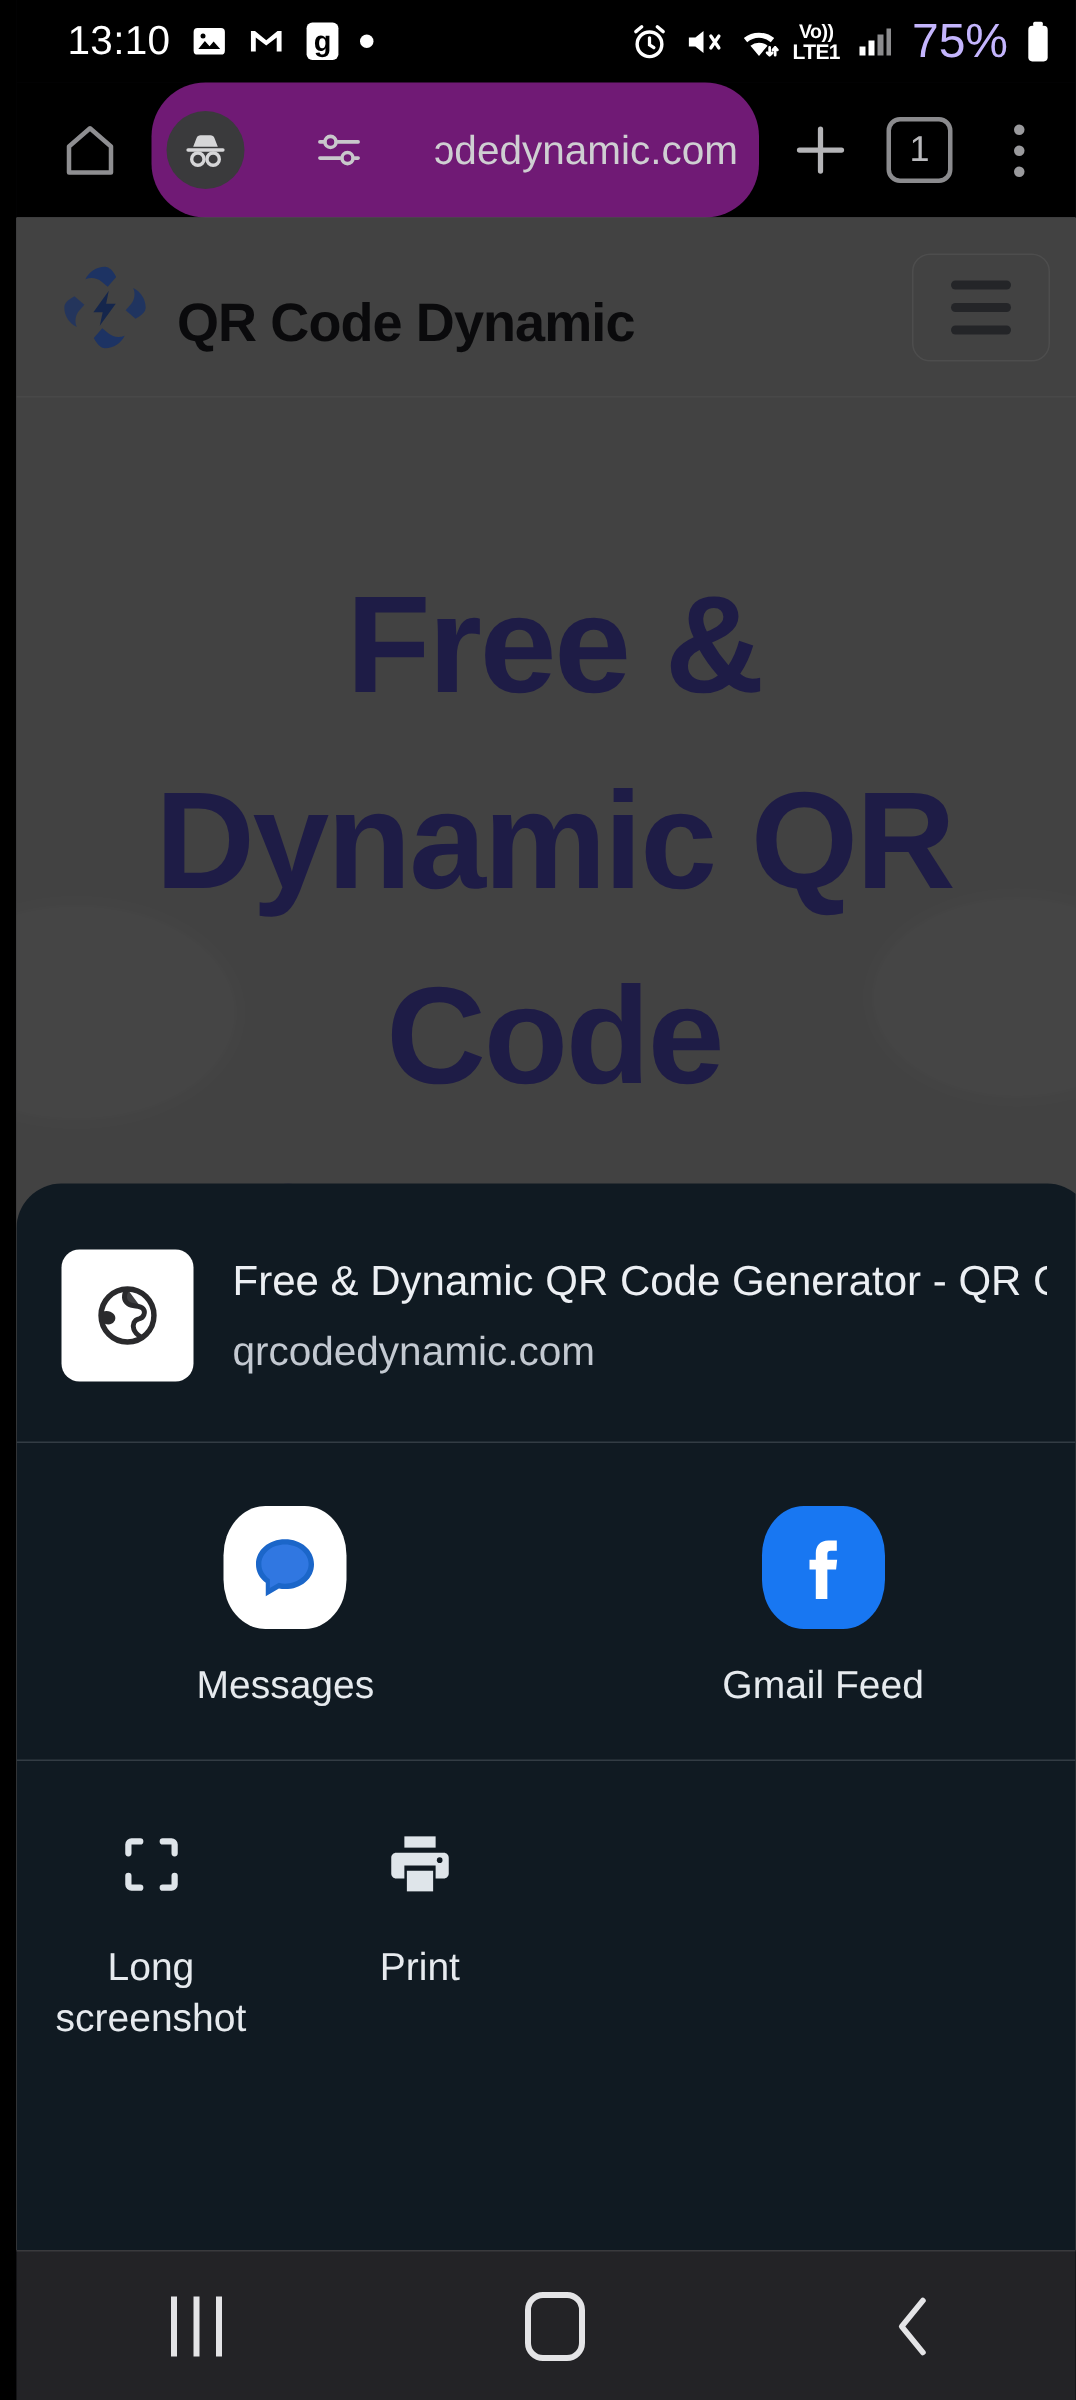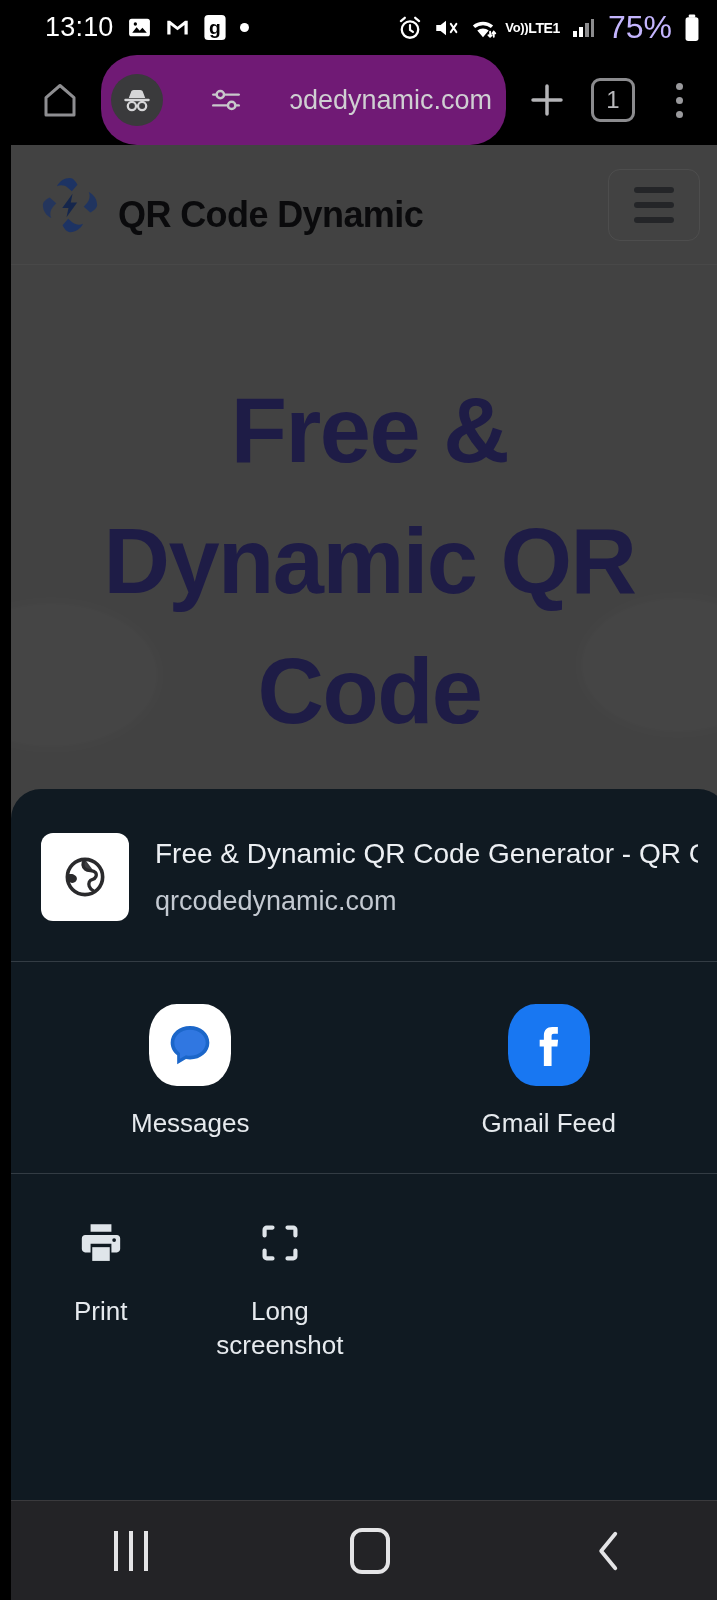--- a/index.html
+++ b/index.html
@@ -28,21 +28,21 @@
     padding: 0 26px 0 34px;
     flex: 0 0 auto;
     color: #fff;
   }
   .sb-left { display: flex; align-items: center; gap: 13px; }
   .sb-time { font-size: 27px; font-weight: 500; letter-spacing: .2px; color:#fff; }
   .sb-right { display: flex; align-items: center; gap: 10px; }
   .ic { display: inline-block; line-height: 0; }
   .sb-batt-text { font-size: 32px; font-weight: 500; color: #c4b5fd; margin-left: 2px;}
   .volte {
-    display: flex; flex-direction: row; align-items: center; justify-content: center;
+    display: flex; flex-direction: column; align-items: center; justify-content: center;
     line-height: 1; margin-left: -2px;
   }
   .volte .vo { font-size: 13px; font-weight: 700; letter-spacing: -0.3px;}
   .volte .lte { font-size: 14px; font-weight: 700; letter-spacing: -0.4px; }
   .dotmark { width: 9px; height: 9px; border-radius: 50%; background: #fff; display:inline-block; }
 
   
   .toolbar {
     height: 90px;
     background: #000;
@@ -484,41 +484,41 @@
       </div>
 
       <div class="sheet-div"></div>
 
       <div class="actions-row">
 
 
         <div class="action-item">
           <span class="ic">
             <svg width="50" height="50" viewBox="0 0 24 24">
+              <path d="M4.6 8.4V5.6c0-.6.5-1 1-1h2.8" fill="none" stroke="#dfe5ea" stroke-width="2" stroke-linecap="round"></path>
+              <path d="M19.4 8.4V5.6c0-.6-.5-1-1-1h-2.8" fill="none" stroke="#dfe5ea" stroke-width="2" stroke-linecap="round"></path>
+              <path d="M4.6 15.6v2.8c0 .6.5 1 1 1h2.8" fill="none" stroke="#dfe5ea" stroke-width="2" stroke-linecap="round"></path>
+              <path d="M19.4 15.6v2.8c0 .6-.5 1-1 1h-2.8" fill="none" stroke="#dfe5ea" stroke-width="2" stroke-linecap="round"></path>
+            </svg>
+          </span>
+          <div class="action-label">Long screenshot</div>
+        </div>
+
+        <div class="action-item">
+          <span class="ic">
+            <svg width="50" height="50" viewBox="0 0 24 24">
               <rect x="7" y="3" width="10" height="3.6" fill="#dfe5ea"></rect>
               <path d="M4.4 8.2h15.2c.9 0 1.6.7 1.6 1.6v5.1c0 .9-.7 1.6-1.6 1.6H17v-4.2H7v4.2H4.4c-.9 0-1.6-.7-1.6-1.6V9.8c0-.9.7-1.6 1.6-1.6z" fill="#dfe5ea"></path>
               <rect x="7.8" y="14" width="8.4" height="6.6" fill="#dfe5ea"></rect>
               <circle cx="18.3" cy="10.6" r="0.9" fill="#101a22"></circle>
             </svg>
           </span>
           <div class="action-label">Print</div>
         </div>
 
-        <div class="action-item">
-          <span class="ic">
-            <svg width="50" height="50" viewBox="0 0 24 24">
-              <path d="M4.6 8.4V5.6c0-.6.5-1 1-1h2.8" fill="none" stroke="#dfe5ea" stroke-width="2" stroke-linecap="round"></path>
-              <path d="M19.4 8.4V5.6c0-.6-.5-1-1-1h-2.8" fill="none" stroke="#dfe5ea" stroke-width="2" stroke-linecap="round"></path>
-              <path d="M4.6 15.6v2.8c0 .6.5 1 1 1h2.8" fill="none" stroke="#dfe5ea" stroke-width="2" stroke-linecap="round"></path>
-              <path d="M19.4 15.6v2.8c0 .6-.5 1-1 1h-2.8" fill="none" stroke="#dfe5ea" stroke-width="2" stroke-linecap="round"></path>
-            </svg>
-          </span>
-          <div class="action-label">Long screenshot</div>
-        </div>
-
         <div class="action-item"></div>
       </div>
 
     </div>
   </div>
 
   <div class="navbar">
     <div class="nav-btn">
       <span class="recents">
           <i></i>

